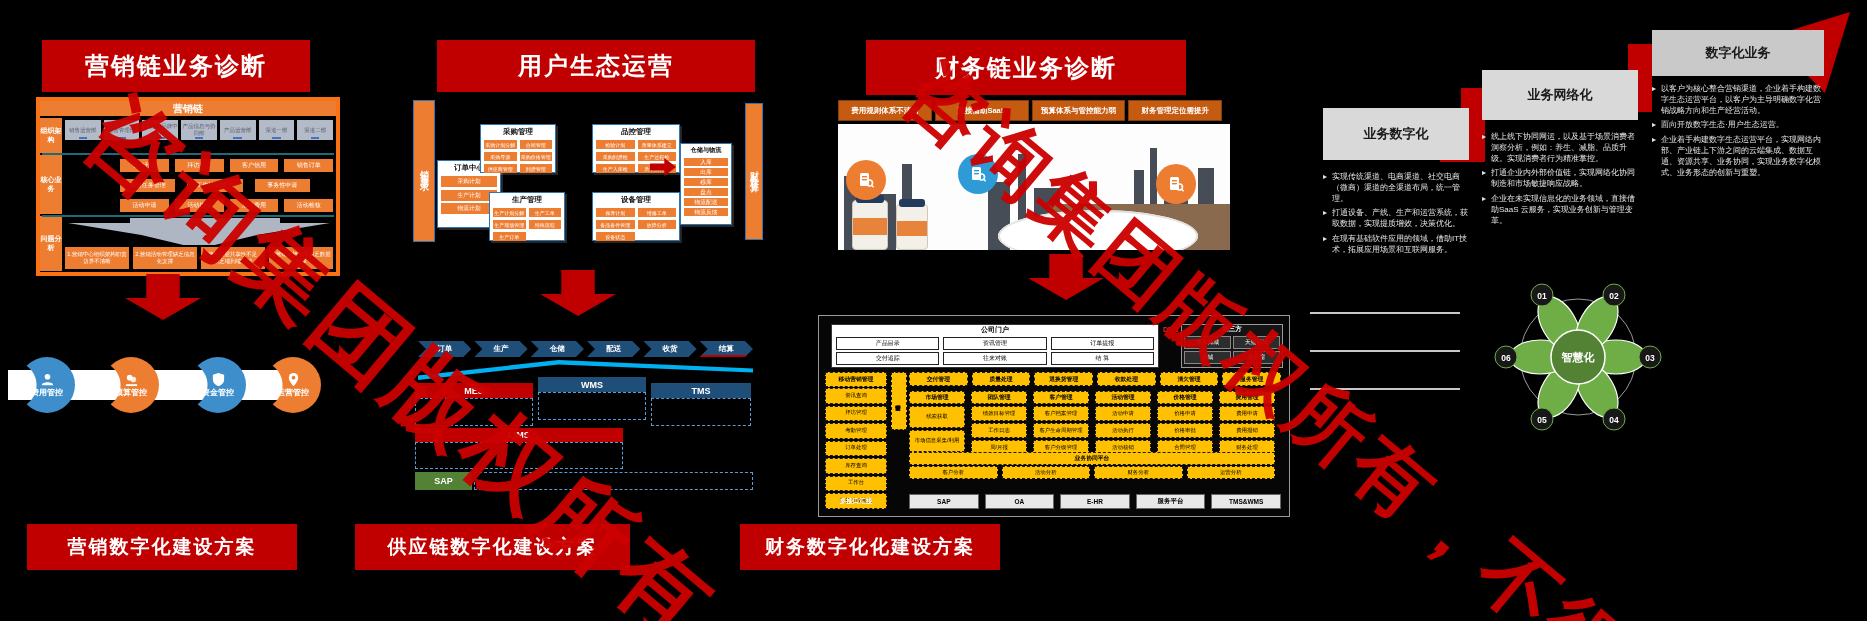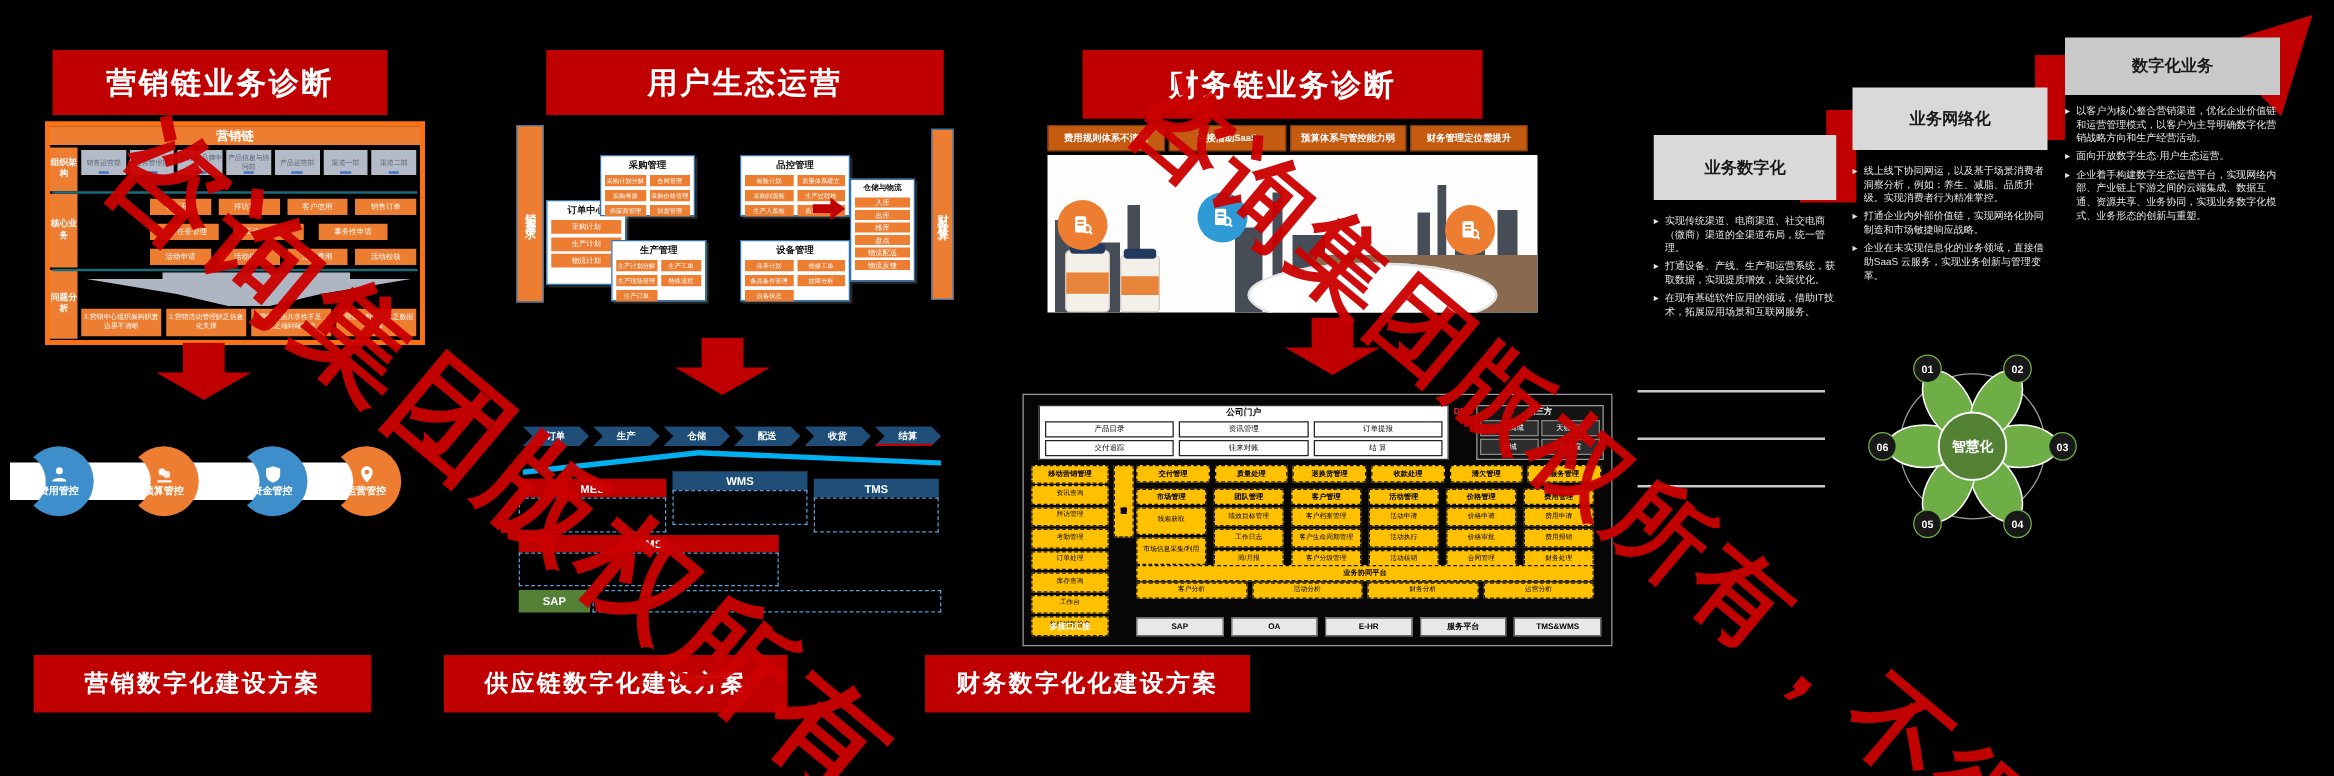--- a/index.html
+++ b/index.html
@@ -500,21 +500,21 @@
   <div class="abs bullets" style="left:1482px;top:132px;width:158px;">
 
   <div>线上线下协同网运，以及基于场景消费者洞察分析，例如：养生、减脂、品质升级。实现消费者行为精准掌控。</div>
       <div>打通企业内外部价值链，实现网络化协同制造和市场敏捷响应战略。</div>
       <div>企业在未实现信息化的业务领域，直接借助SaaS 云服务，实现业务创新与管理变革。</div>
     </div>
 
   <div class="abs stage-hd" style="left:1652px;top:30px;width:172px;height:46px;background:#c9c9c9;">数字化业务</div>
   <div class="abs bullets" style="left:1652px;top:84px;width:176px;">
 
-  <div>以客户为核心整合营销渠道，优化企业价值链和运营管理模式，以客户为主导明确数字化营销战略方向和生产经营活动。</div>
+  <div>以客户为核心整合营销渠道，企业着手构建数字生态运营平台，以客户为主导明确数字化营销战略方向和生产经营活动。</div>
       <div>面向开放数字生态·用户生态运营。</div>
       <div>企业着手构建数字生态运营平台，实现网络内部、产业链上下游之间的云端集成、数据互通、资源共享、业务协同，实现业务数字化模式、业务形态的创新与重塑。</div>
     </div>
 
   <div class="abs hline" style="left:1310px;top:312px;width:150px;"></div>
   <div class="abs hline" style="left:1310px;top:350px;width:150px;"></div>
   <div class="abs hline" style="left:1310px;top:388px;width:150px;"></div>
 
   <svg class="abs" style="left:1470px;top:270px;" width="220" height="180">
     <circle cx="108" cy="87" r="58" fill="none" stroke="#9a9a9a" stroke-width="1"></circle>

